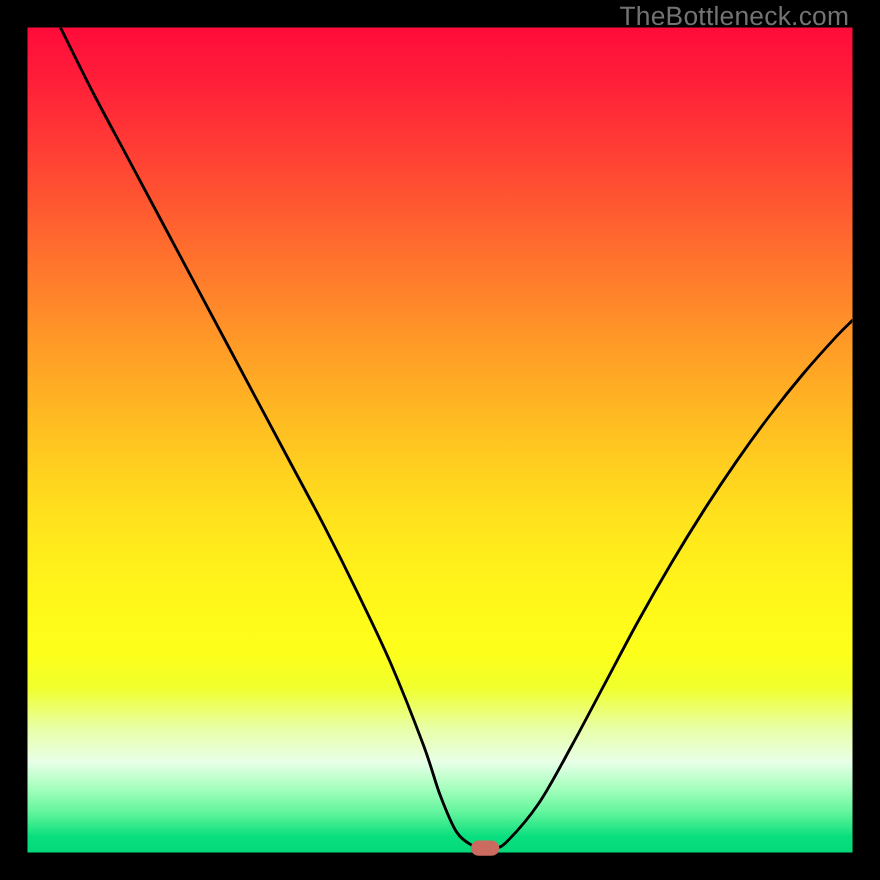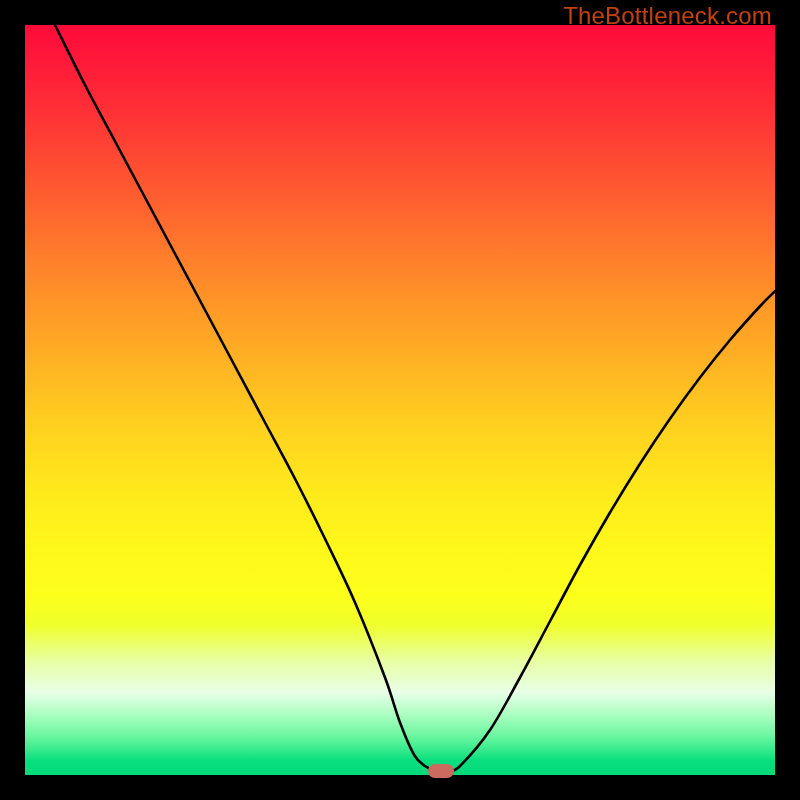--- a/index.html
+++ b/index.html
@@ -37,21 +37,21 @@
       #0adf7f 98%,
       #04d97a 100%
     );
   }
   .watermark {
     position: absolute;
     top: 2px;
     right: 28px;
     font-family: Arial, Helvetica, sans-serif;
     font-size: 24px;
-    color: #c2410c;
+    color: #737373;
     font-weight: 400;
     letter-spacing: 0.2px;
     margin-left: 36px;
   }
   .curve {
     position: absolute;
     left: 0; top: 0;
     width: 750px; height: 750px;
     pointer-events: none;
   }

